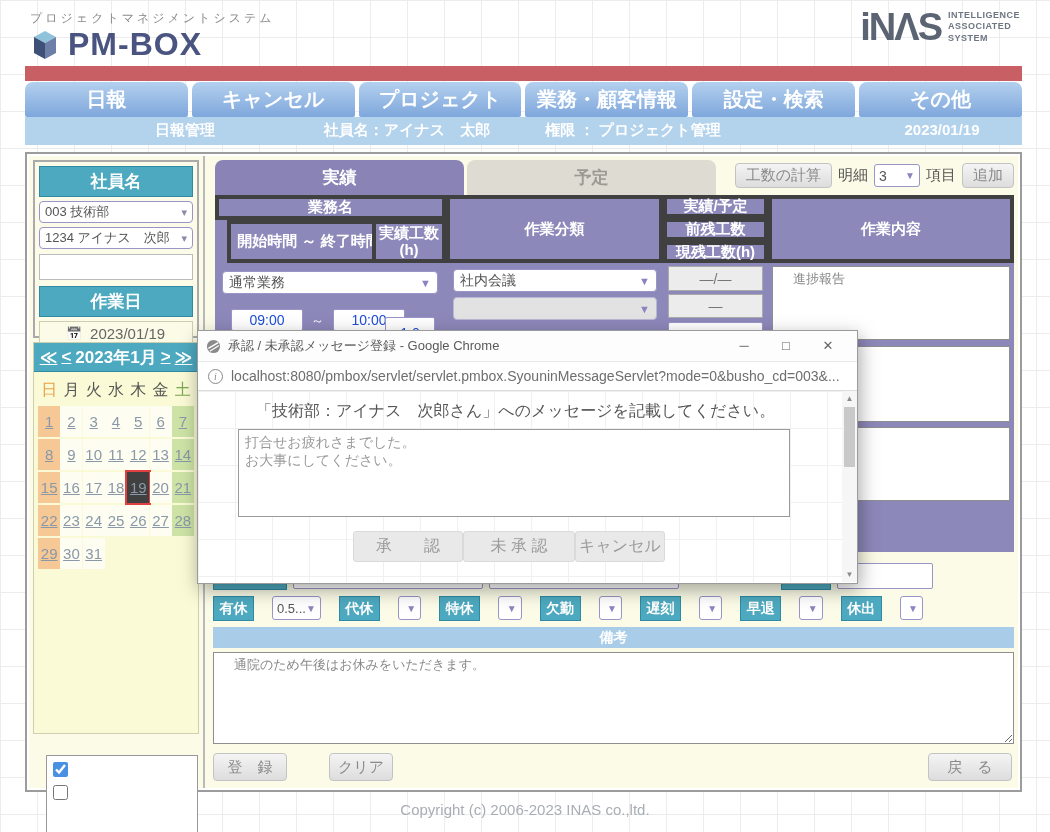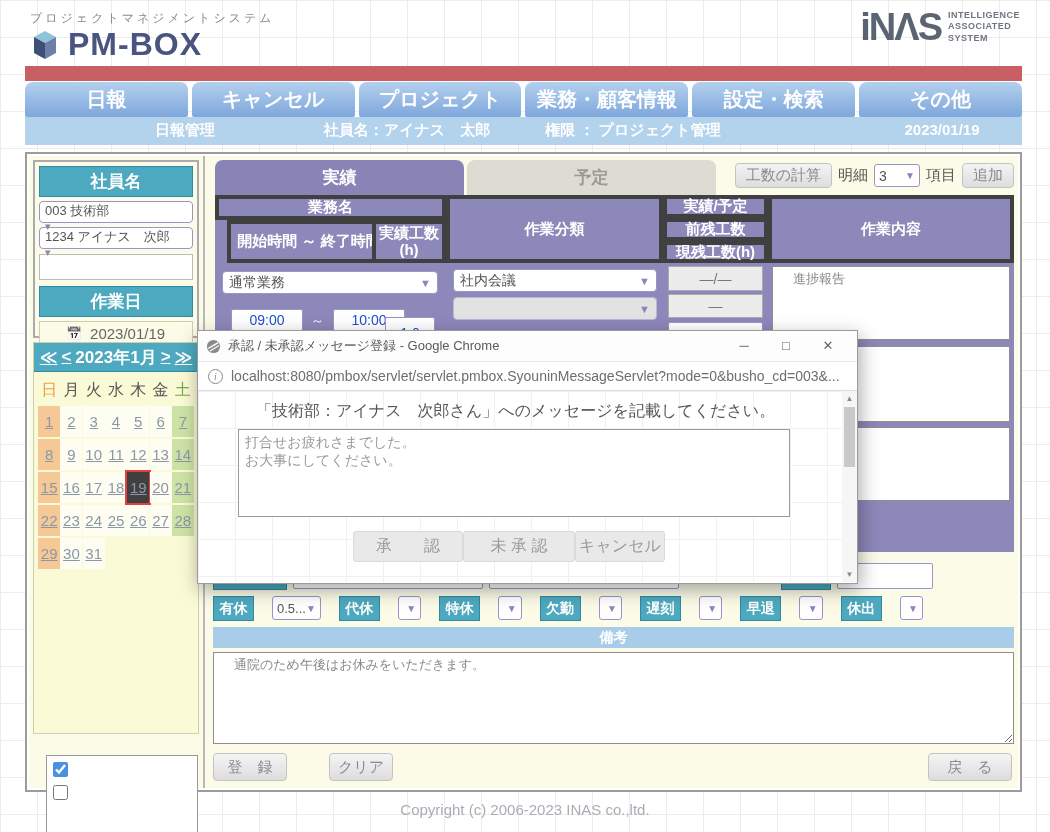--- a/index.html
+++ b/index.html
@@ -35,21 +35,21 @@
   
   .panel { position:absolute; left:25px; top:152px; width:997px; height:640px;
            background:#fbfbe7; border:2px solid #9c9c9c; box-shadow:inset 0 0 0 2px #fff; }
 
   
   .sidebar { position:absolute; left:29px; top:156px; width:176px; height:632px; border-right:2px solid #b9b9b9; }
   .side-box { position:absolute; left:4px; top:4px; width:166px; height:178px; border:2px solid #aaa; background:#fbfbe7; padding:4px; }
   .teal-hdr { background:#4da9bf; border:1px solid #2f8aa3; color:#fff; font-size:17px; font-weight:bold;
               text-align:center; padding:3px 0; }
   .side-select { margin-top:4px; background:#fff; border:1px solid #9a95c8; border-radius:4px; height:22px;
-                 font-size:13px; color:#555; display:flex; padding:0 5px; justify-content:space-between; cursor:pointer;flex-direction:column; }
+                 font-size:13px; color:#555; display:flex; align-items:center; padding:0 5px; justify-content:space-between; cursor:pointer; }
   .side-select .caret { color:#8a8aa8; font-size:11px; }
   .side-empty { margin-top:5px; background:#fff; border:1px solid #bbb; height:26px; }
   .date-row { margin-top:4px; background:#fbfbe7; border:1px solid #cfcfb0; height:25px; display:flex;
               align-items:center; justify-content:center; gap:7px; font-size:15px; color:#666; }
   .cal { position:absolute; left:4px; top:186px; width:166px; height:392px; background:#fafad6; border:1px solid #cfcfb0; }
   .cal-hdr { background:#4da9bf; border-bottom:1px solid #2f8aa3; color:#fff; font-size:17px; font-weight:bold;
              display:flex; align-items:center; justify-content:center; gap:4px; height:29px; }
   .cal-hdr a { color:#fff; text-decoration:underline; cursor:pointer; }
   .cal-days { display:flex; justify-content:space-around; padding:8px 4px 4px 4px; font-size:16px; }
   .cal-days span { width:21px; text-align:center; color:#555; }

